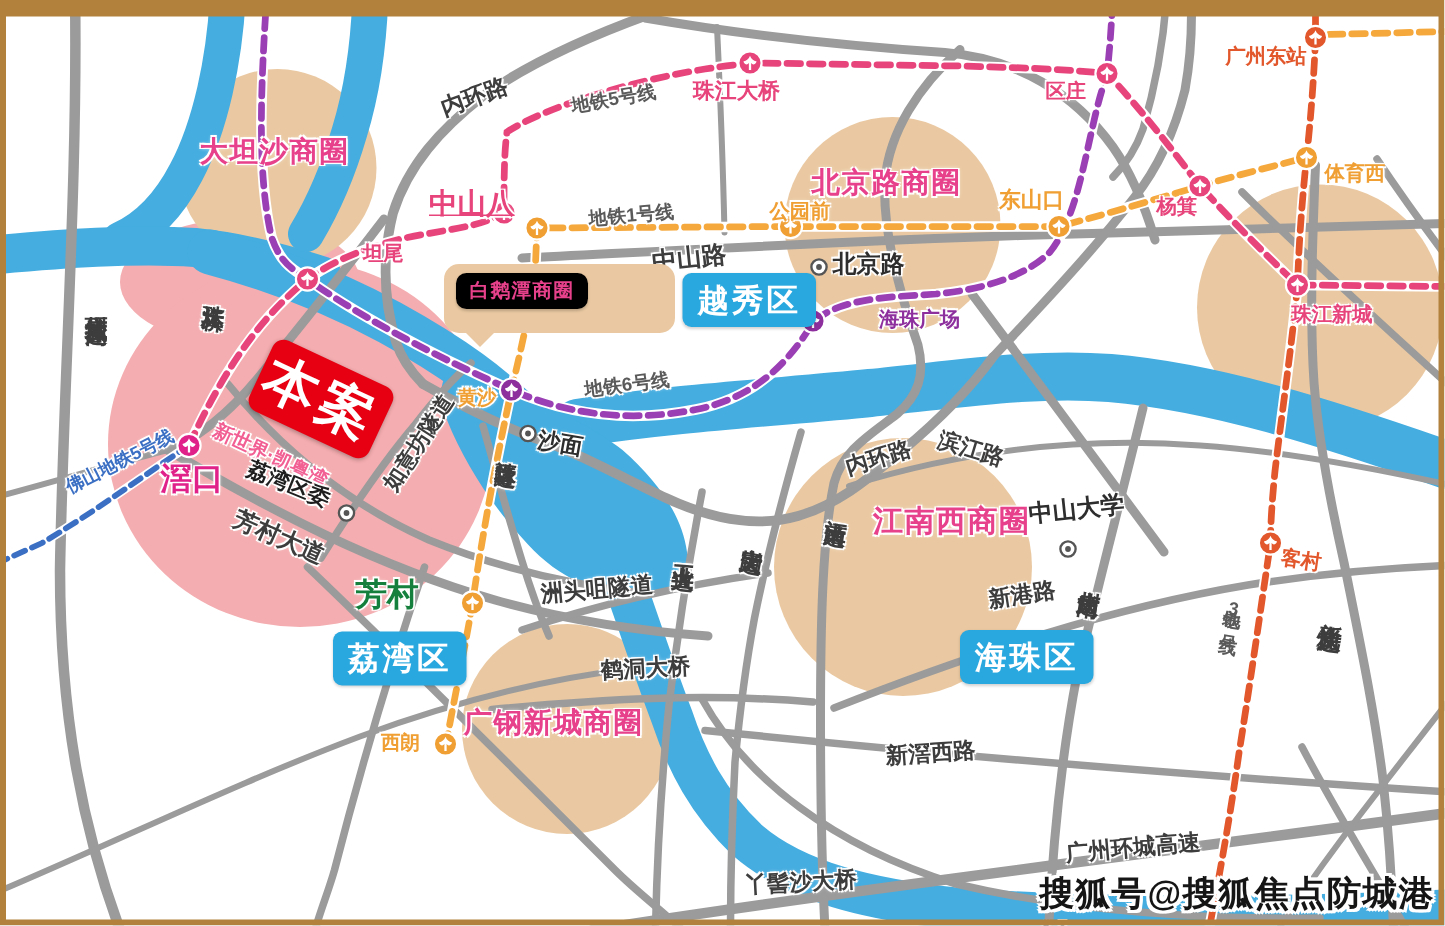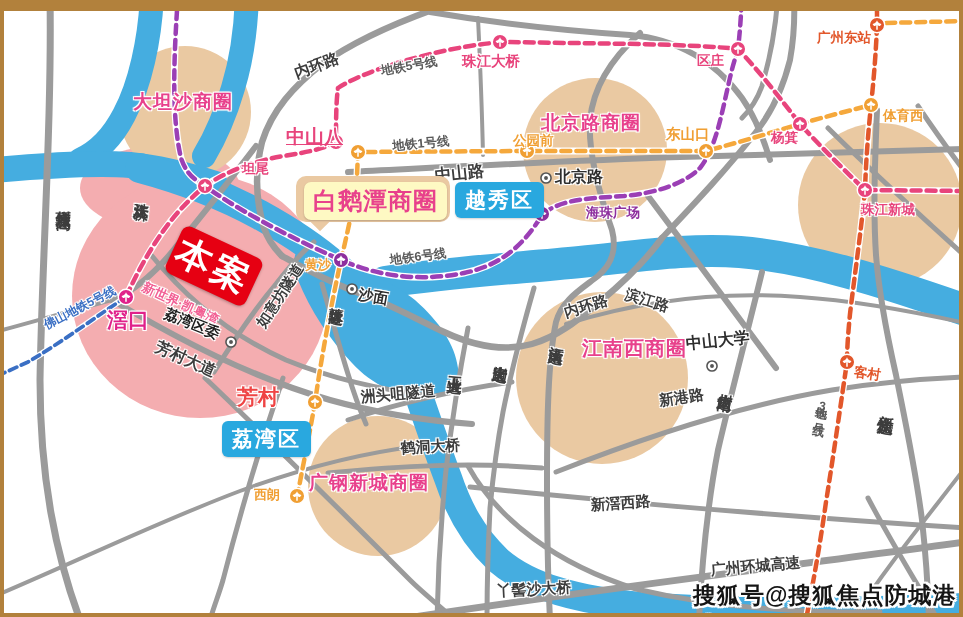--- a/index.html
+++ b/index.html
@@ -11,21 +11,21 @@
   .halo{text-shadow:-1px -1px 0 #fff,1px -1px 0 #fff,-1px 1px 0 #fff,1px 1px 0 #fff,0 0 3px #fff;}
   .road-lbl{font-size:15px;font-weight:700;color:#3d3d3d;}
   .v{writing-mode:vertical-rl;text-orientation:upright;letter-spacing:1px;}
   .biz-lbl{font-size:19px;font-weight:800;color:#e8418c;letter-spacing:1px;}
   .stn{font-size:13.5px;font-weight:700;}
   .metro-lbl{font-size:12.5px;font-weight:700;color:#5a5a5a;}
   .c-pink{color:#e8447c;} .c-orange{color:#f09f33;} .c-purple{color:#8e2f9e;padding-left:36px;}
   .c-red{color:#e2572b;} .c-blue{color:#3a6fc4;}
   .district-box{position:absolute;background:#29a8df;color:#fff;font-weight:800;font-size:21px;
        padding:4px 10px;border-radius:6px;letter-spacing:2px;z-index:32;box-shadow:0 1px 2px rgba(0,0,0,.18);}
-  .whitebox{position:absolute;background:#fef9c3;border-radius:7px;padding:3px 9px;font-size:24px;font-weight:800;
+  .whitebox{position:absolute;background:#000000;border-radius:7px;padding:3px 9px;font-size:13px;font-weight:800;
        color:#e8418c;letter-spacing:1px;z-index:33;box-shadow:0 1px 2px rgba(0,0,0,.2);}
   .bubble{position:absolute;background:#eac9a2;border-radius:10px;z-index:31;}
   .bubble-tail{position:absolute;width:16px;height:16px;background:#eac9a2;transform:rotate(45deg);z-index:31;}
   .project-box{position:absolute;background:#e60012;border-radius:8px;width:88px;height:52px;
        display:flex;align-items:center;justify-content:center;transform:rotate(25deg);z-index:34;
        box-shadow:0 1px 3px rgba(0,0,0,.3);}
   .project-box span{color:#fff;font-size:36px;font-weight:800;letter-spacing:4px;}
   .watermark{position:absolute;left:693px;top:580px;font-size:23px;font-weight:900;color:#151515;z-index:55;
        letter-spacing:1px;
        text-shadow:-2px -2px 0 #fff,2px -2px 0 #fff,-2px 2px 0 #fff,2px 2px 0 #fff,0 -2px 0 #fff,0 2px 0 #fff,-2px 0 0 #fff,2px 0 0 #fff;}
@@ -162,28 +162,29 @@
 <div class="bubble-tail" style="left:312px;top:212px;"></div>
 <div class="whitebox" style="left:304px;top:182px;">白鹅潭商圈</div>
 
 <div class="lbl biz-lbl halo" style="left:133px;top:92px;">大坦沙商圈</div>
 <div class="lbl biz-lbl halo" style="left:541px;top:113px;">北京路商圈</div>
 <div class="lbl biz-lbl halo" style="left:582px;top:338px;font-size:20px;">江南西商圈</div>
 <div class="lbl biz-lbl halo" style="left:309px;top:473px;text-align:center;">广钢新城商圈</div>
 
 <div class="district-box" style="left:455px;top:182px;">越秀区</div>
 <div class="district-box" style="left:222px;top:421px;">荔湾区</div>
+<div class="district-box" style="left:640px;top:420px;">海珠区</div>
 
 <div class="project-box" style="left:170px;top:240px;">
   <span>本案</span>
 </div>
 <div class="lbl halo" style="left:146px;top:280px;transform:rotate(25deg);font-size:13px;font-weight:800;color:#f25f93;">新世界·凯粤湾</div>
 <div class="lbl halo" style="left:168px;top:306px;transform:rotate(22deg);font-size:14.5px;font-weight:700;color:#1e1e1e;">荔湾区委</div>
 
-<div class="lbl halo" style="left:237px;top:386px;font-size:21px;font-weight:800;color:#ef4444;">芳村</div>
+<div class="lbl halo" style="left:237px;top:386px;font-size:21px;font-weight:800;color:#15803d;">芳村</div>
 <div class="lbl halo" style="left:107px;top:309px;font-size:21px;font-weight:800;color:#e0218a;">滘口</div>
 
 <div class="lbl stn c-pink halo" style="left:194px;top:162px;margin-left:48px;">坦尾</div>
 <div class="lbl stn c-pink halo" style="left:286px;top:127px;font-size:19px;text-decoration:underline;">中山八</div>
 <div class="lbl stn c-pink halo" style="left:462px;top:54px;font-size:14.5px;">珠江大桥</div>
 <div class="lbl stn c-pink halo" style="left:697px;top:54px;">区庄</div>
 <div class="lbl stn c-orange halo" style="left:666px;top:127px;font-size:14.5px;">东山口</div>
 <div class="lbl stn c-pink halo" style="left:771px;top:131px;">杨箕</div>
 <div class="lbl stn c-orange halo" style="left:883px;top:109px;">体育西</div>
 <div class="lbl stn c-red halo" style="left:817px;top:31px;">广州东站</div>

